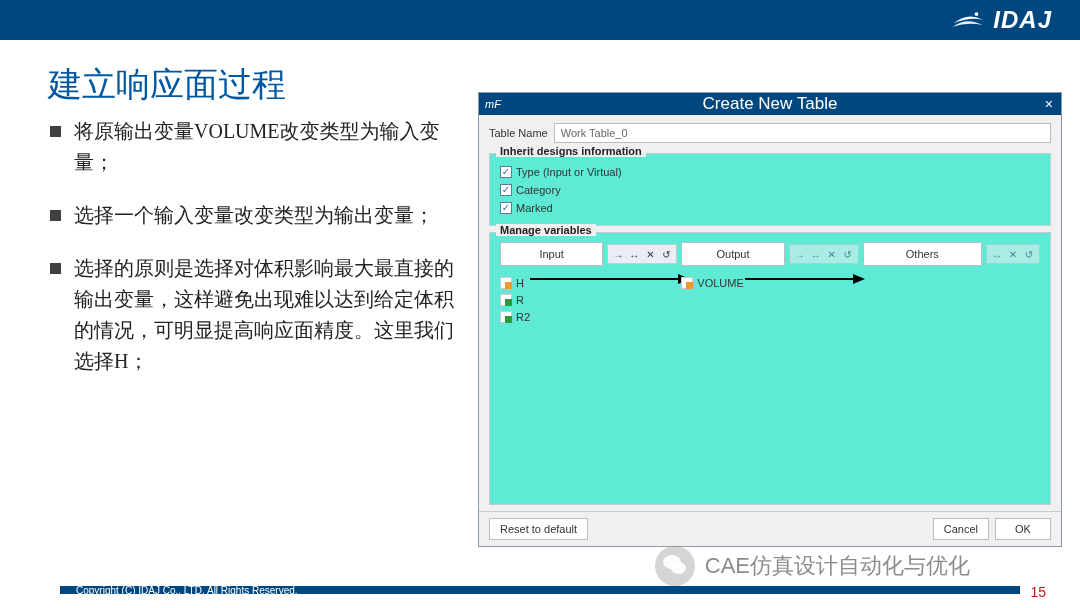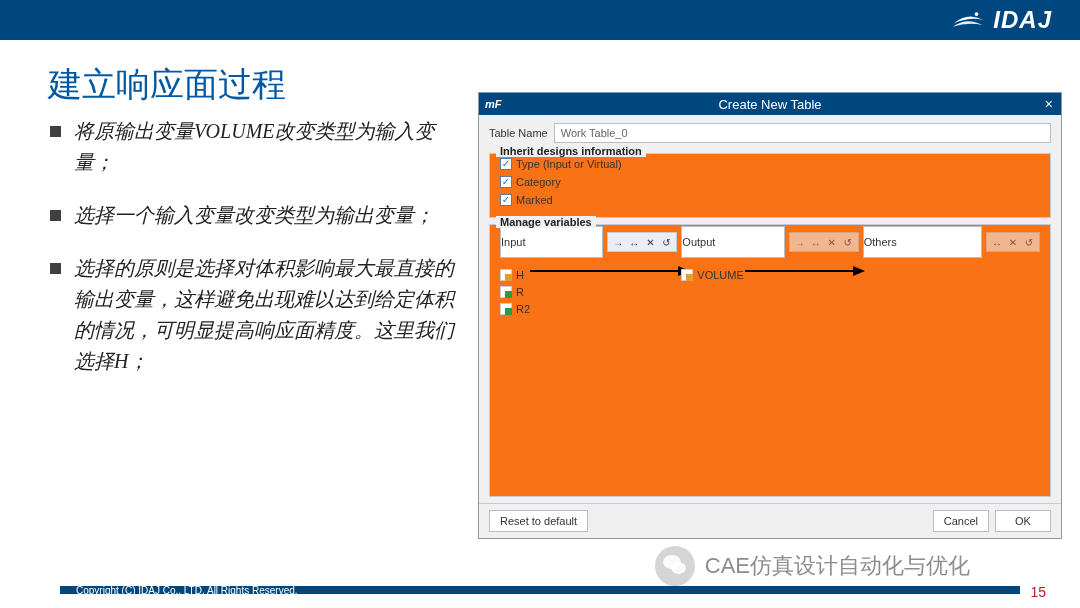--- a/index.html
+++ b/index.html
@@ -23,51 +23,51 @@
     font-family: "SimSun","Songti SC",serif;
     color: #0058a3; font-size: 34px; font-weight: 400;
   }
 
   .body-text {
     position: absolute; top: 116px; left: 50px; width: 420px;
     color: #222; font-size: 20px; line-height: 1.55;
     font-family: "SimSun","Songti SC",serif;
   }
   .body-text ul { list-style: none; }
-  .body-text li { position: relative; padding-left: 24px; margin-bottom: 22px; font-style: italic; }
+  .body-text li { position: relative; padding-left: 24px; margin-bottom: 22px; }
   .body-text li::before {
     content: ""; position: absolute; left: 0; top: 10px;
     width: 11px; height: 11px; background: #404040;
   }
 
   
   .dialog {
     position: absolute; top: 92px; left: 478px; width: 584px;
     border: 1px solid #8a9aa8; background: #f0f0f0;
     font-family: Tahoma, Arial, sans-serif; font-size: 11px; color: #333;
   }
   .dlg-titlebar {
     height: 22px; background: #00477f; color: #fff;
     display: flex; align-items: center; position: relative; padding: 0 6px;
   }
-  .dlg-ti-mf { font-style: italic; font-weight: bold; font-size: 11px; }
+  .dlg-ti-mf { font-style: italic; font-weight: normal; font-size: 11px; }
   .dlg-ti-center {
-    position: absolute; left: 0; right: 0; text-align: center; font-size: 13px;
+    position: absolute; left: 0; right: 0; text-align: center; font-size: 17px;
   }
   .dlg-ti-close { position: absolute; right: 8px; font-size: 14px; line-height: 1; cursor: default; }
 
   .dlg-line { display: flex; align-items: center; gap: 6px; padding: 8px 10px 4px 10px; }
   .tblname-input {
     flex: 1; height: 20px; border: 1px solid #b5bfc8; background: #fff;
     padding: 0 6px; font-size: 11px; color: #666;
   }
 
   .group {
     margin: 6px 10px; border: 1px solid #c3ccd4; border-top: none;
-    position: relative; padding: 2px 10px 8px 10px; background: #f97316;
+    position: relative; padding: 10px 10px 8px 10px; background: #5eead4;
   }
   .group-title {
     position: absolute; top: -8px; left: 6px; background: #f0f0f0;
     padding: 0 4px; font-weight: bold; color: #222; font-size: 11px;
   }
   .group::before {
     content: ""; position: absolute; top: 0; left: 0; right: 0; height: 0;
     border-top: 1px solid #c3ccd4;
   }
   .chk-row { display: flex; align-items: center; gap: 4px; height: 18px; font-size: 11px; }
@@ -76,22 +76,22 @@
     display: inline-flex; align-items: center; justify-content: center;
     color: #2a6fb3; font-size: 10px; line-height: 1;
   }
 
   .three-col { display: flex; gap: 4px; }
   .col { flex: 1; }
   .col-head {
     display: flex; align-items: center; gap: 4px; margin-bottom: 4px;
   }
   .col-btn {
-    flex: 1; height: 32px; border: 1px solid #b5bfc8; background: #fff;
-    display: flex; align-items: center; justify-content: flex-start;
+    flex: 1; height: 24px; border: 1px solid #b5bfc8; background: #fff;
+    display: flex; align-items: center; justify-content: center;
     font-size: 11px; color: #333;
   }
   .tools {
     display: flex; gap: 0; border: 1px solid #c3ccd4; background: #e8eef4;
     height: 20px; align-items: center; padding: 0 2px;
   }
   .tool-ic {
     width: 16px; height: 16px; display: inline-flex; align-items: center; justify-content: center;
     font-size: 10px; color: #335; border-radius: 1px;
   }

